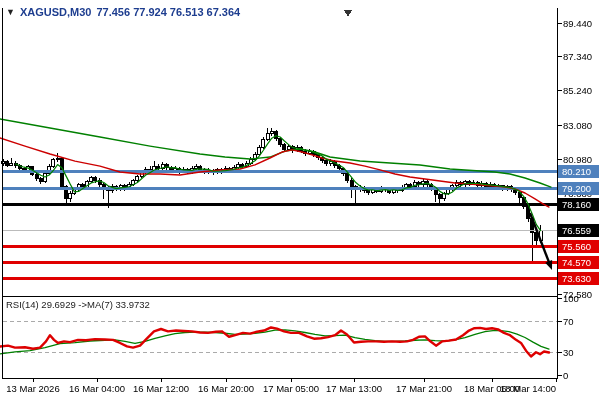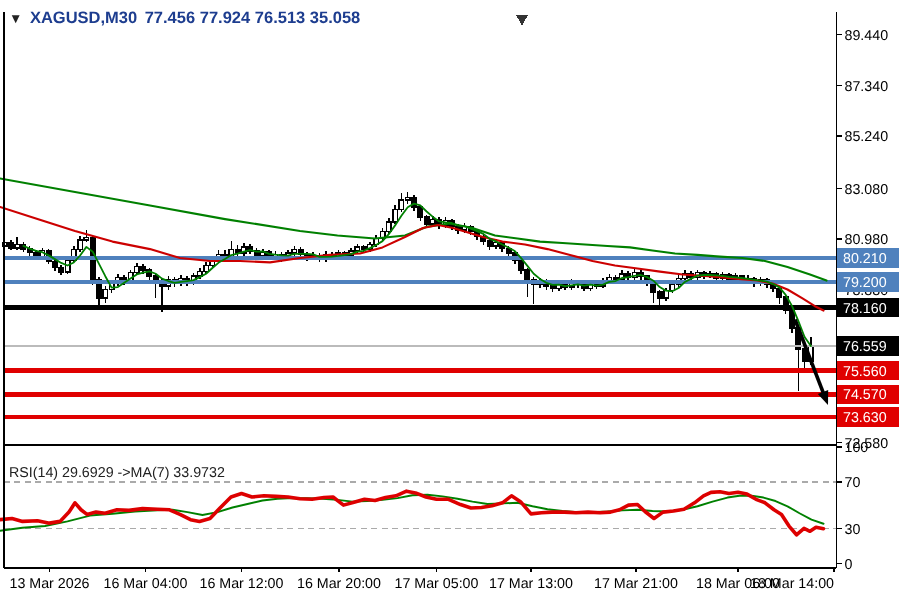--- a/index.html
+++ b/index.html
@@ -1,21 +1,21 @@
 <!DOCTYPE html>
 <html><head>
 <meta charset="utf-8">
 <style>
   html,body{margin:0;padding:0;background:#fff;}
   #stage{position:relative;width:600px;height:400px;background:#fff;overflow:hidden;
          font-family:"Liberation Sans",sans-serif;-webkit-user-select:none;user-select:none;}
   #chart-title{position:absolute;left:6px;top:6px;font-size:11px;font-weight:bold;color:#1d3d8f;
                display:flex;align-items:center;gap:5px;white-space:nowrap;}
   #chart-title .tri{font-size:9px;color:#222;cursor:pointer;}
-  #rsi-label{position:absolute;left:6px;top:310px;font-size:9.5px;color:#222;white-space:nowrap;}
+  #rsi-label{position:absolute;left:6px;top:299px;font-size:9.5px;color:#222;white-space:nowrap;}
   svg text{font-family:"Liberation Sans",sans-serif;}
 </style>
 </head>
 <body>
 
 <div id="stage">
   <svg id="chart-svg" width="600" height="400" viewBox="0 0 600 400" shape-rendering="crispEdges">
       <text x="563" y="196.82258064516137" font-size="9.5" fill="#000" text-anchor="start">78.880</text>
       <text x="563" y="230.69354838709674" font-size="9.5" fill="#000" text-anchor="start">76.780</text>
       <text x="563" y="264.56451612903214" font-size="9.5" fill="#000" text-anchor="start">74.680</text>
@@ -347,16 +347,16 @@
       <line x1="424" y1="378.5" x2="424" y2="381.5" stroke="#000" stroke-width="1"></line>
       <text x="424" y="392" font-size="9.5" fill="#000000" text-anchor="middle">17 Mar 21:00</text>
       <line x1="492" y1="378.5" x2="492" y2="381.5" stroke="#000" stroke-width="1"></line>
       <text x="492" y="392" font-size="9.5" fill="#000000" text-anchor="middle">18 Mar 06:00</text>
       <line x1="556" y1="378.5" x2="556" y2="381.5" stroke="#000" stroke-width="1"></line>
       <text x="556" y="392" font-size="9.5" fill="#000000" text-anchor="end">18 Mar 14:00</text>
     </svg>
   <div id="chart-title">
     <span class="tri">▼</span>
     <span>XAGUSD,M30</span>
-    <span>77.456 77.924 76.513 35.058</span>
+    <span>77.456 77.924 76.513 67.364</span>
   </div>
   <div id="rsi-label">RSI(14) 29.6929  -&gt;MA(7) 33.9732</div>
 </div>
 
 </body></html>

